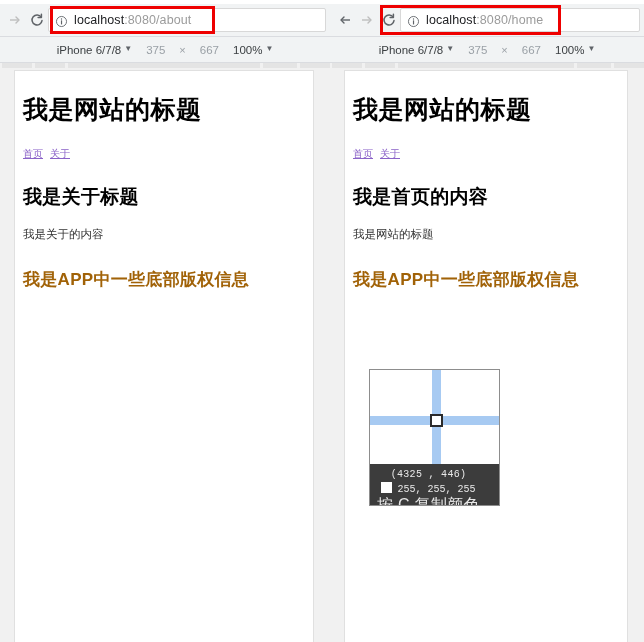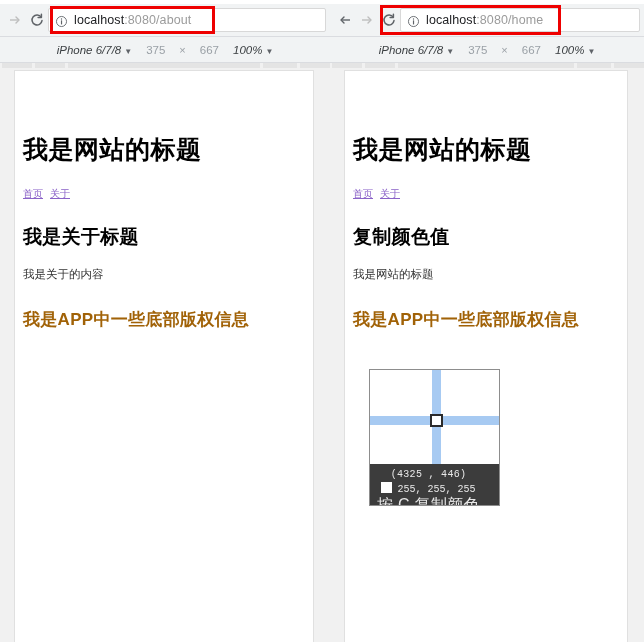--- a/index.html
+++ b/index.html
@@ -101,21 +101,21 @@
     border-bottom: 1px solid #dadce0;
     display: flex;
     align-items: center;
     justify-content: center;
     gap: 14px;
     font-size: 11.5px;
     color: #5f6368;
   }
   .device-bar .dim { color: #9aa0a6; }
   .device-bar .caret { font-size: 8px; margin-left: 3px; color: #5f6368; }
-  .device-name, .zoom-sel { display: inline-flex; align-items: flex-end; color: #3c4043; font-style: italic; }
+  .device-name, .zoom-sel { display: inline-flex; align-items: flex-start; color: #3c4043; }
   .times { color: #9aa0a6; font-size: 11px; }
 
   
   .device-shell {
     position: relative;
     height: calc(642px - 33px - 26px);
     background: #f1f1f1;
     padding-top: 7px;
   }
   .handle-row {
@@ -132,21 +132,21 @@
     background: #ffffff;
     height: 100%;
     border: 1px solid #e0e0e0;
     border-bottom: none;
     overflow: hidden;
   }
   .browser.left  .viewport { margin: 0 16px 0 14px; }
   .browser.right .viewport { margin: 0 16px 0 14px; }
 
   
-  .page { padding: 14px 8px 0 8px; margin-top: 40px; }
+  .page { padding: 14px 8px 0 8px; }
   .site-title {
     font-size: 25px;
     font-weight: bold;
     color: #000;
     margin: 10px 0 0 0;
     line-height: 1.15;
     letter-spacing: 0.5px;
   }
   .nav-links {
     margin-top: 25px;
@@ -387,21 +387,21 @@
         <div class="handle" style="flex:1;"></div>
         <div class="handle" style="width:34px;"></div>
         <div class="handle" style="width:30px;"></div>
       </div>
       <div class="viewport">
         <div class="page">
           <h1 class="site-title">我是网站的标题</h1>
           <div class="nav-links">
             <a href="#">首页</a><a href="#">关于</a>
           </div>
-          <h2 class="sec-title">复制颜色值</h2>
+          <h2 class="sec-title">我是首页的内容</h2>
           <p class="sec-body">我是网站的标题</p>
           <h2 class="footer-title">我是APP中一些底部版权信息</h2>
         </div>
       </div>
     </div>
   </div>
 
 
   <div class="picker">
     <div class="picker-canvas">

